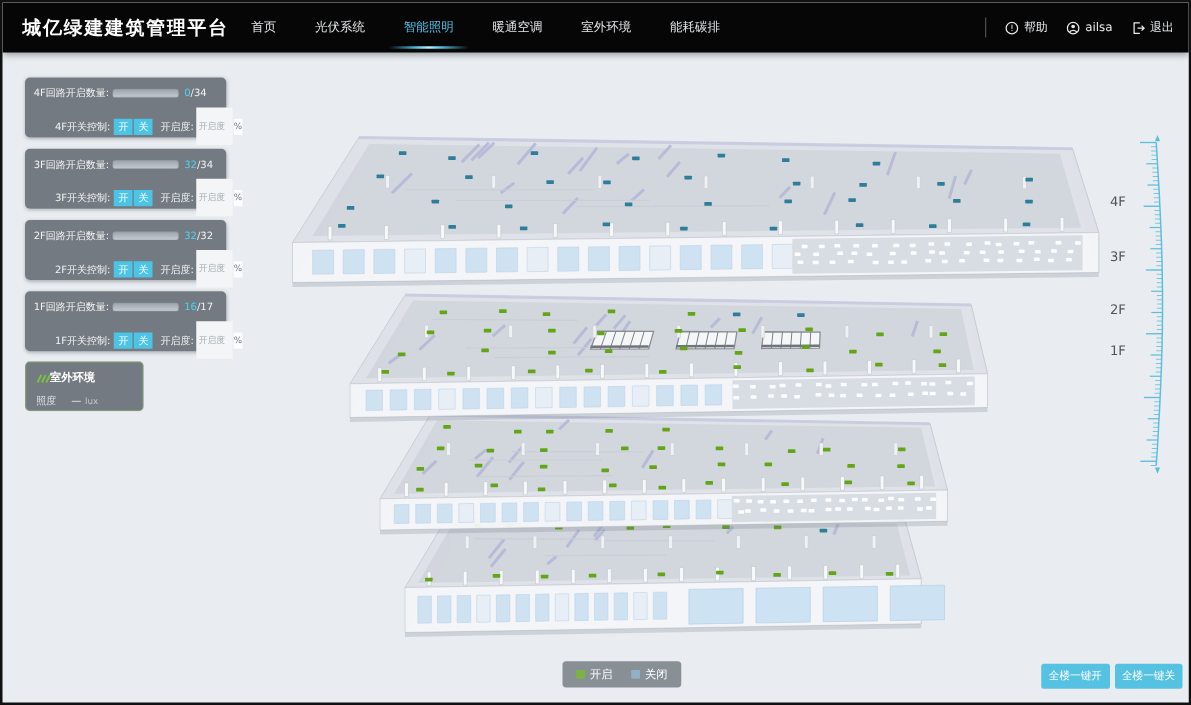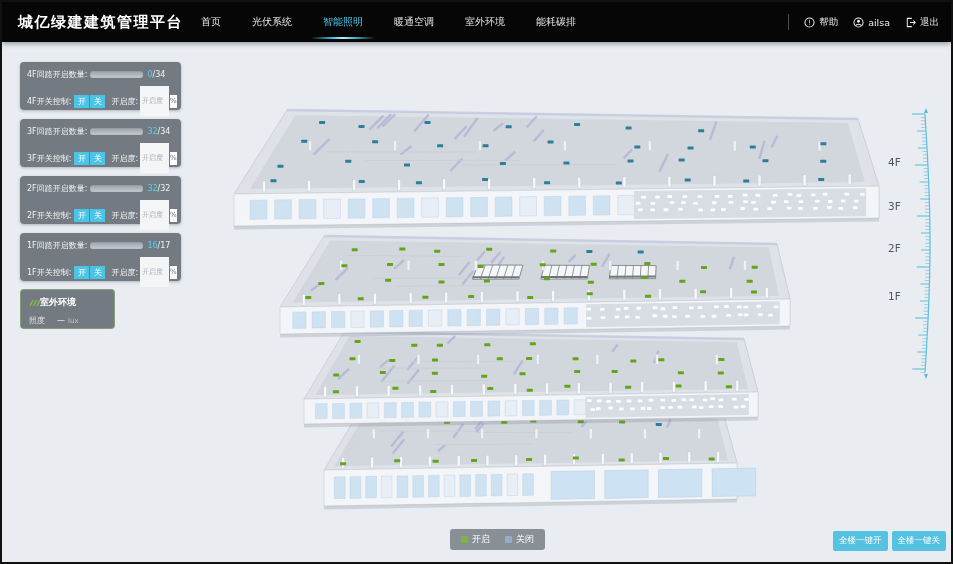--- a/index.html
+++ b/index.html
@@ -28,21 +28,21 @@
 
   
   .floor-panel { position:absolute; left:18px; width:161px; height:48px; background:rgba(99,106,113,.88); border-radius:4px; padding:7px 6px 6px 7px; z-index:15; color:#fff; box-shadow:0 1px 3px rgba(40,50,60,.3); }
   .fp-row { display:flex; align-items:center; }
   .fp-label { font-size:8px; color:#f2f4f5; white-space:nowrap; }
   .bar { width:53px; height:7px; margin-left:3px; border-radius:2px; background:linear-gradient(180deg,#99a1a9,#c7ccd2); overflow:hidden; box-shadow:inset 0 0 1px rgba(0,0,0,.4); }
   .bar-fill { height:100%; background:repeating-linear-gradient(90deg,#4cc6e8 0 2.5px, rgba(18,48,60,.35) 2.5px 4.5px); }
   .count { margin-left:4px; font-size:8px; white-space:nowrap; }
   .count .val { color:#4fd2f2; }
   .count .tot { color:#f0f2f4; }
-  .fp-row2 { margin-top:6px; }
+  .fp-row2 { margin-top:6px;margin-left:17px; }
   .sw { display:flex; gap:1px; margin-left:3px; }
   .sw-btn { width:15px; height:13px; background:#4cc4e6; border:none; color:#fff; font-size:8px; line-height:13px; padding:0; cursor:pointer; font-family:inherit; }
   .open-label { margin-left:6px; font-size:8px; color:#f2f4f5; white-space:nowrap; }
   .open-input { width:29px; height:30px; margin-left:2px; border:none; background:#f3f5f7; font-size:7px; color:#9aa2aa; padding:0 2px; font-family:inherit; }
   .open-input::placeholder { color:#a6adb4; }
   .pct-btn { width:13px; height:13px; margin-left:1px; background:#fbfcfd; border:none; color:#70767c; font-size:7px; padding:0; cursor:pointer; font-family:inherit; }
 
   
   .outdoor { position:absolute; left:18px; top:287px; width:95px; height:40px; background:rgba(99,106,113,.88); border:1px solid rgba(150,200,110,.45); border-radius:4px; padding:6px 8px; z-index:15; color:#fff; }
   .od-head { display:flex; align-items:center; gap:0; }
@@ -773,21 +773,21 @@
     <div class="od-row">
       <span>照度</span>
       <span class="od-val">—</span>
       <span class="od-unit">lux</span>
     </div>
   </div>
 
   <div class="axis-label" style="top:154px">4F</div>
   <div class="axis-label" style="top:198px">3F</div>
   <div class="axis-label" style="top:240px">2F</div>
-  <div class="axis-label" style="top:288px">1F</div>
+  <div class="axis-label" style="top:273px">1F</div>
 
   <div class="legend">
     <span class="lg-item">
       <span class="lg-sq" style="background: rgb(124, 179, 66);"></span>
       <span>开启</span>
     </span>
     <span class="lg-item">
       <span class="lg-sq" style="background: rgb(147, 174, 201);"></span>
       <span>关闭</span>
     </span>

